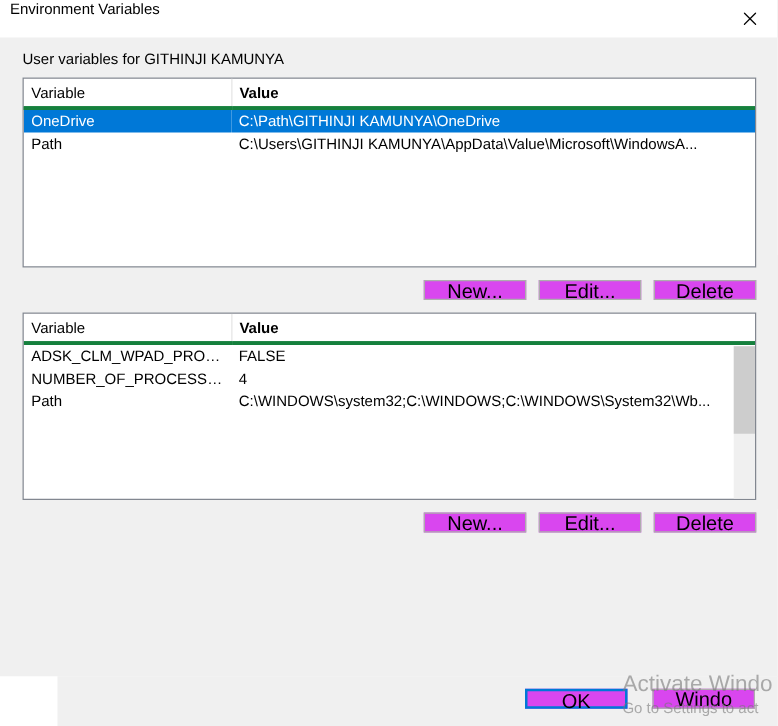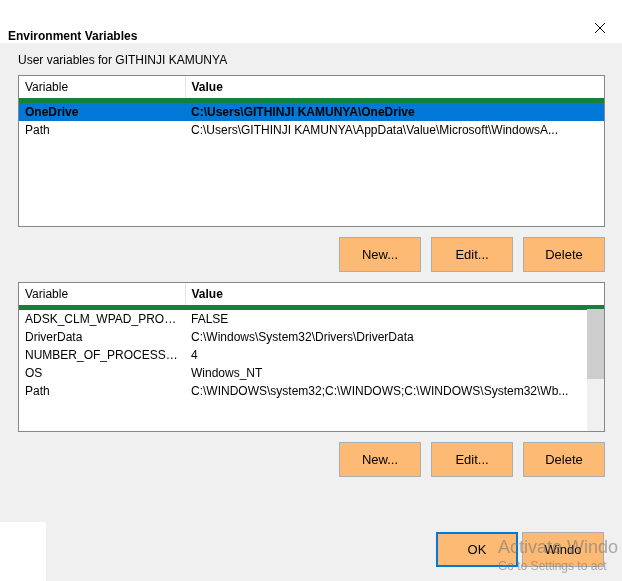--- a/index.html
+++ b/index.html
@@ -1,36 +1,36 @@
 <!DOCTYPE html>
 <html><head>
   <meta charset="utf-8">
   <style>
     * { box-sizing: border-box; font-family: "Segoe UI", Tahoma, sans-serif; font-size: 12px; }
     body { margin: 0; background: #f0f0f0; width: 622px; height: 581px; overflow: hidden; position: relative; }
     .window { background: #fff; width: 622px; height: 581px; display: flex; flex-direction: column; }
-    .titlebar { height: 43px; display: flex; align-items: flex-end; padding-left: 8px; border-bottom: 0; font-weight: bold; }
+    .titlebar { height: 30px; display: flex; align-items: flex-start; padding-left: 8px; border-bottom: 0; }
     .titlebar-title { flex: 1; font-size: 12px; }
     .close-btn { width: 45px; height: 30px; display: flex; align-items: center; justify-content: center; cursor: pointer; }
     .close-btn svg { stroke: #000; }
     .content { padding: 10px 17px 10px 18px; background: #f0f0f0; flex: 1; display: flex; flex-direction: column; gap: 10px; }
     .group { }
     .group-label { font-size: 12px; color: #000; margin-bottom: 8px; display: block; }
     .table-wrap { border: 1px solid #828790; background: #fff; width: 100%; }
     .table-wrap.user { height: 152px; }
     .table-wrap.system { height: 150px; overflow: hidden; position: relative; }
     table { width: 100%; border-collapse: collapse; table-layout: fixed; }
-    thead th { text-align: left; font-weight: normal; padding: 4px 6px; border-right: 1px solid #e5e5e5; border-bottom: 5px solid #15803d; background: #fff; position: relative; }
+    thead th { text-align: left; font-weight: normal; padding: 4px 6px; border-right: 1px solid #e5e5e5; border-bottom: 3px solid #15803d; background: #fff; position: relative; }
     thead th:last-child { border-right: none; font-weight: bold; }
     tbody td { padding: 2px 6px; white-space: nowrap; overflow: hidden; text-overflow: ellipsis; }
-    tr.selected td { background: #0078d7; color: #000000; font-weight: bold; }
+    tr.selected td { background: #0078d7; color: #ffffff; }
     .col-var { width: 166px; }
     .btn-row { display: flex; justify-content: flex-end; gap: 10px; margin-top: 10px; }
-    .btn { width: 82px; height: 35px; background: #fdba74; border: 1px solid #adadad; font-size: 13px; cursor: pointer; padding: 0; }
-    .footer { padding: 10px 18px 14px 4px; display: flex; justify-content: flex-end; gap: 4px; background: #f0f0f0; margin-left: 46px; }
+    .btn { width: 82px; height: 16px; background: #d946ef; border: 1px solid #adadad; font-size: 16px; cursor: pointer; padding: 0; }
+    .footer { padding: 10px 18px 14px 4px; display: flex; justify-content: flex-end; gap: 20px; background: #f0f0f0; margin-left: 46px; }
     .btn.default { border: 2px solid #0078d7; }
     .system-scroll { position: absolute; right: 0; top: 26px; bottom: 0; width: 17px; background: #f0f0f0; }
     .scroll-thumb { position: absolute; top: 0; left: 0; right: 0; height: 70px; background: #cdcdcd; }
     .watermark { position: absolute; bottom: 8px; right: 4px; color: rgba(120,120,120,0.6); font-size: 13px; text-align: left; pointer-events: none; line-height: 1.2; }
     .watermark .big { font-size: 18px; color: rgba(120,120,120,0.6); }
   </style>
 </head>
 <body>
 
 <div class="window">
@@ -56,21 +56,21 @@
             </colgroup>
           <thead>
             <tr>
               <th>Variable</th>
               <th>Value</th>
             </tr>
           </thead>
           <tbody id="user-rows">
               <tr class="selected">
                 <td>OneDrive</td>
-                <td>C:\Users\GITHINJI KAMUNYA\OneDrive</td>
+                <td>C:\Path\GITHINJI KAMUNYA\OneDrive</td>
               </tr>
               <tr>
                 <td>Path</td>
                 <td>C:\Users\GITHINJI KAMUNYA\AppData\Value\Microsoft\WindowsA...</td>
               </tr>
             </tbody>
         </table>
       </div>
       <div class="btn-row">
         <button class="btn">New...</button>
@@ -91,30 +91,22 @@
               <th>Variable</th>
               <th>Value</th>
             </tr>
           </thead>
           <tbody id="system-rows">
               <tr>
                 <td>ADSK_CLM_WPAD_PROXY_...</td>
                 <td>FALSE</td>
               </tr>
               <tr>
-                <td>DriverData</td>
-                <td>C:\Windows\System32\Drivers\DriverData</td>
-              </tr>
-              <tr>
                 <td>NUMBER_OF_PROCESSORS</td>
                 <td>4</td>
-              </tr>
-              <tr>
-                <td>OS</td>
-                <td>Windows_NT</td>
               </tr>
               <tr>
                 <td>Path</td>
                 <td>C:\WINDOWS\system32;C:\WINDOWS;C:\WINDOWS\System32\Wb...</td>
               </tr>
             </tbody>
         </table>
         <div class="system-scroll">
           <div class="scroll-thumb"></div>
         </div>

